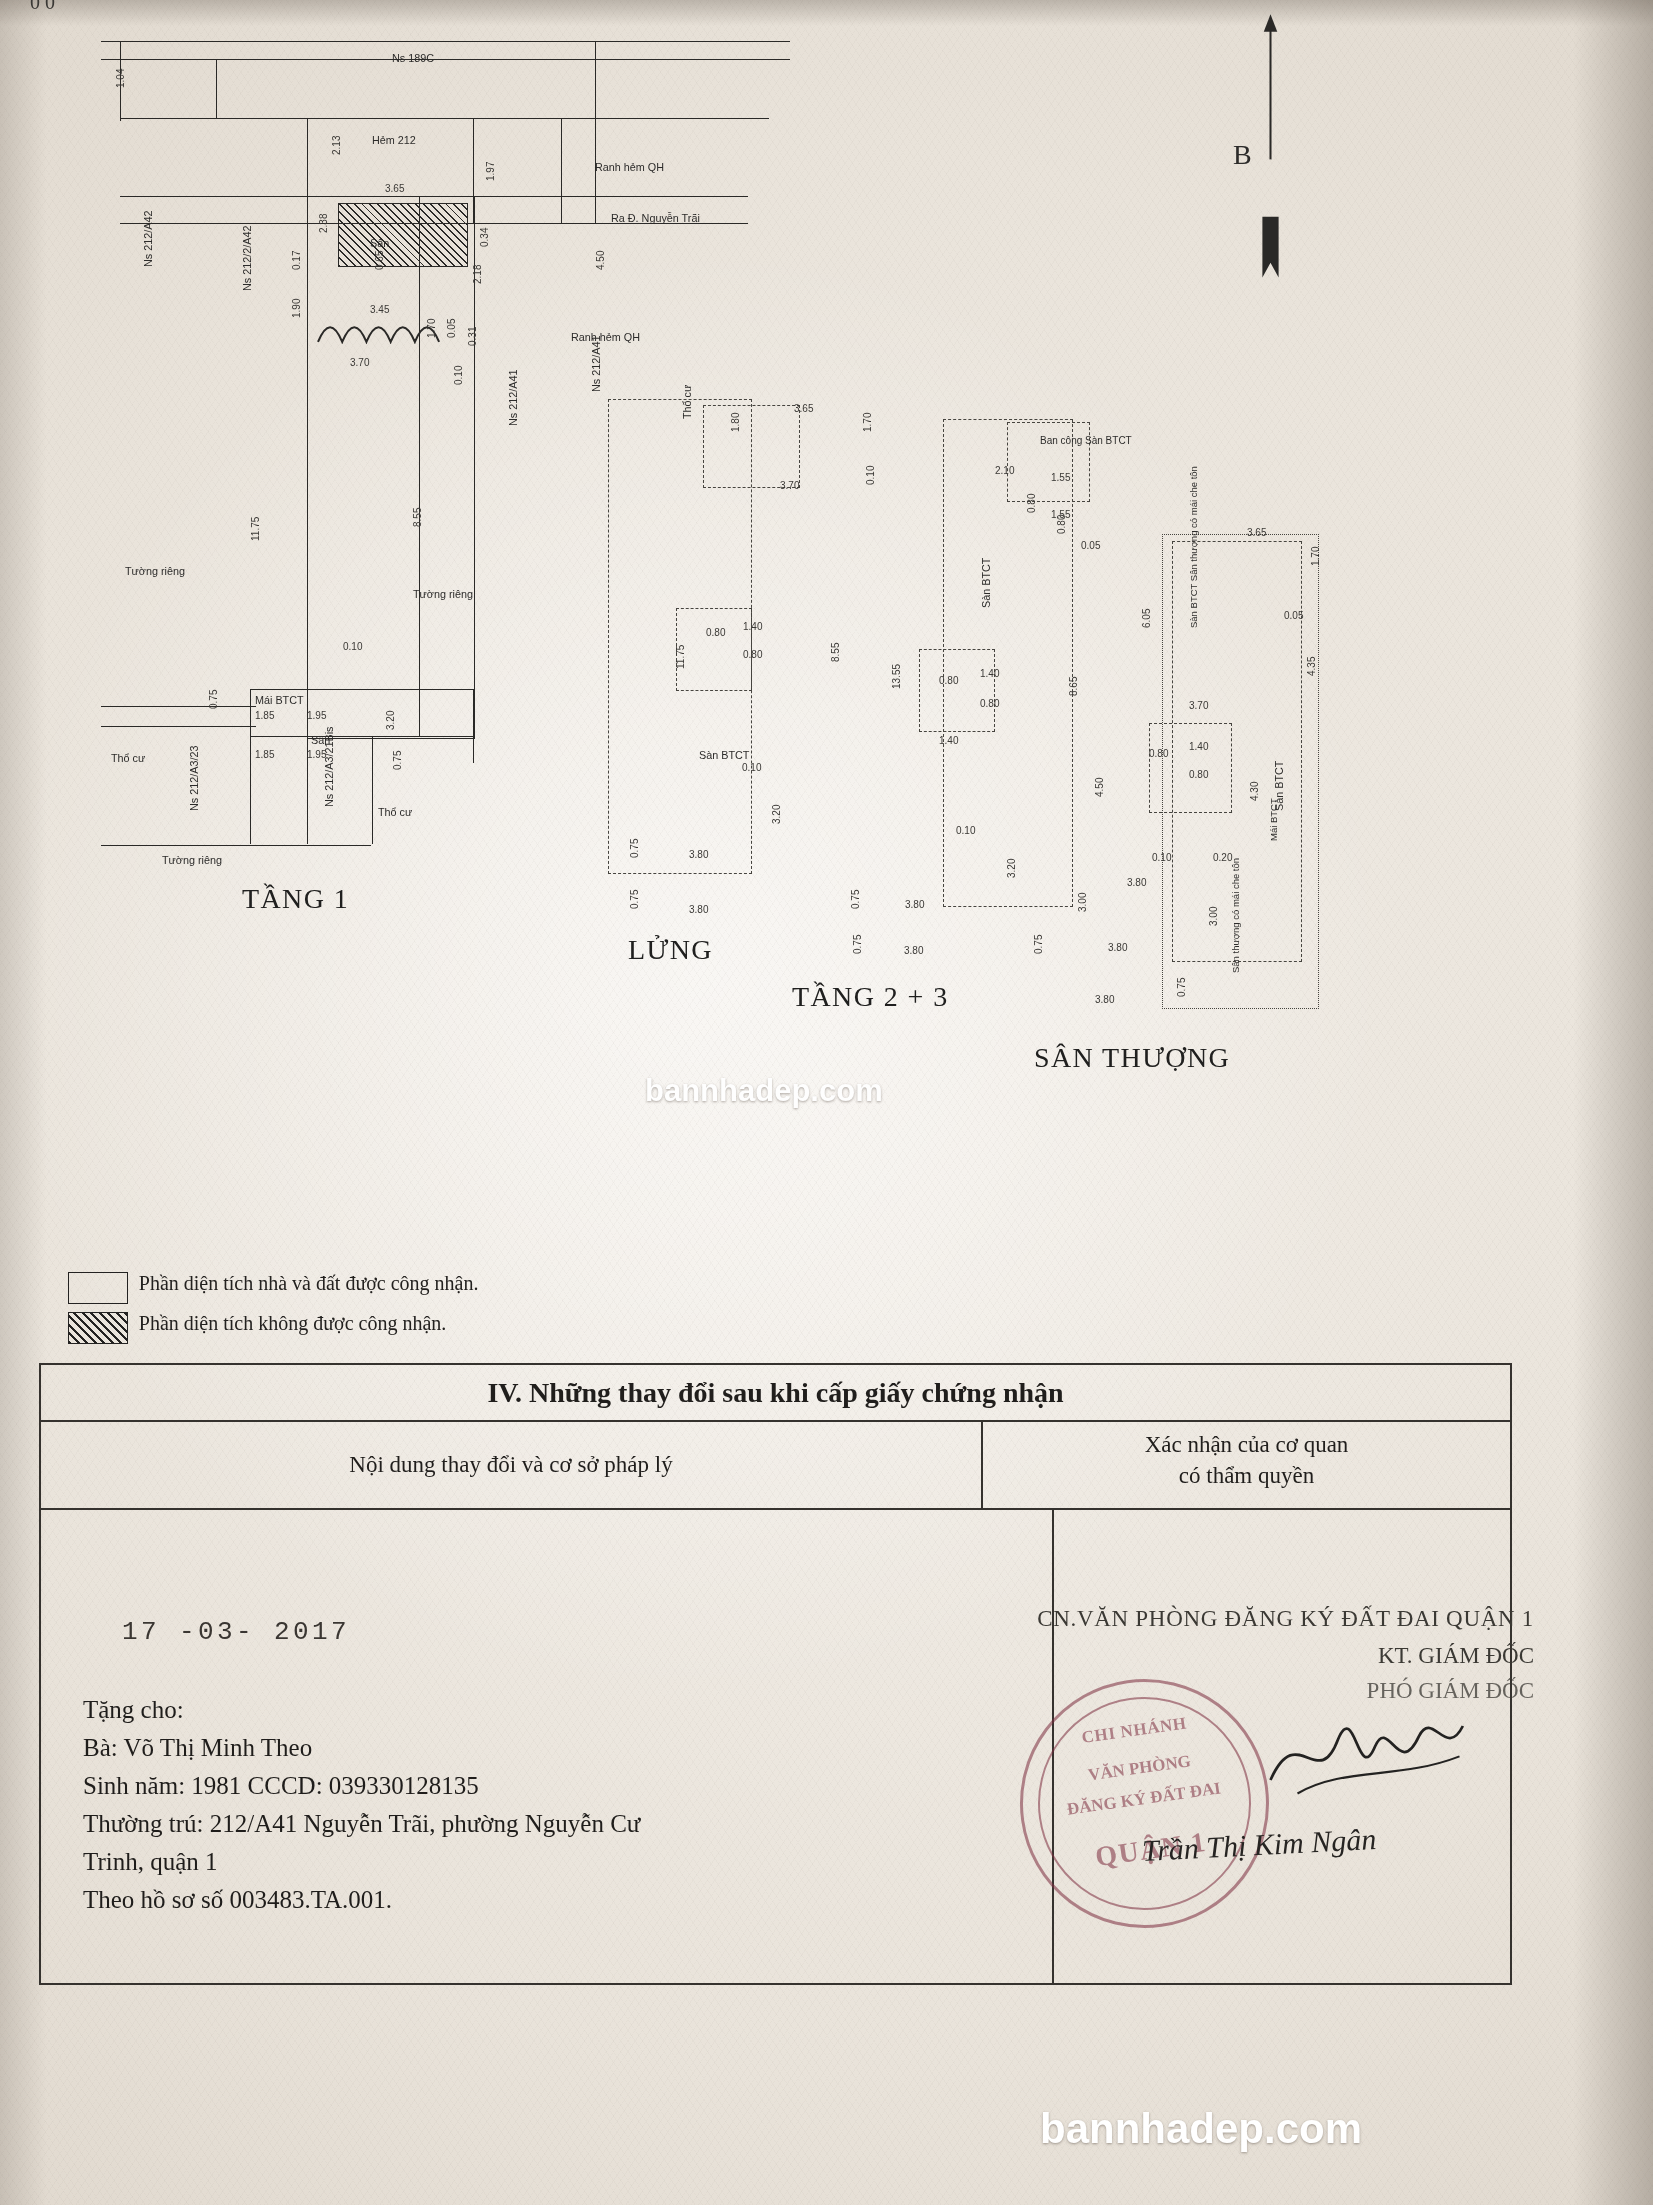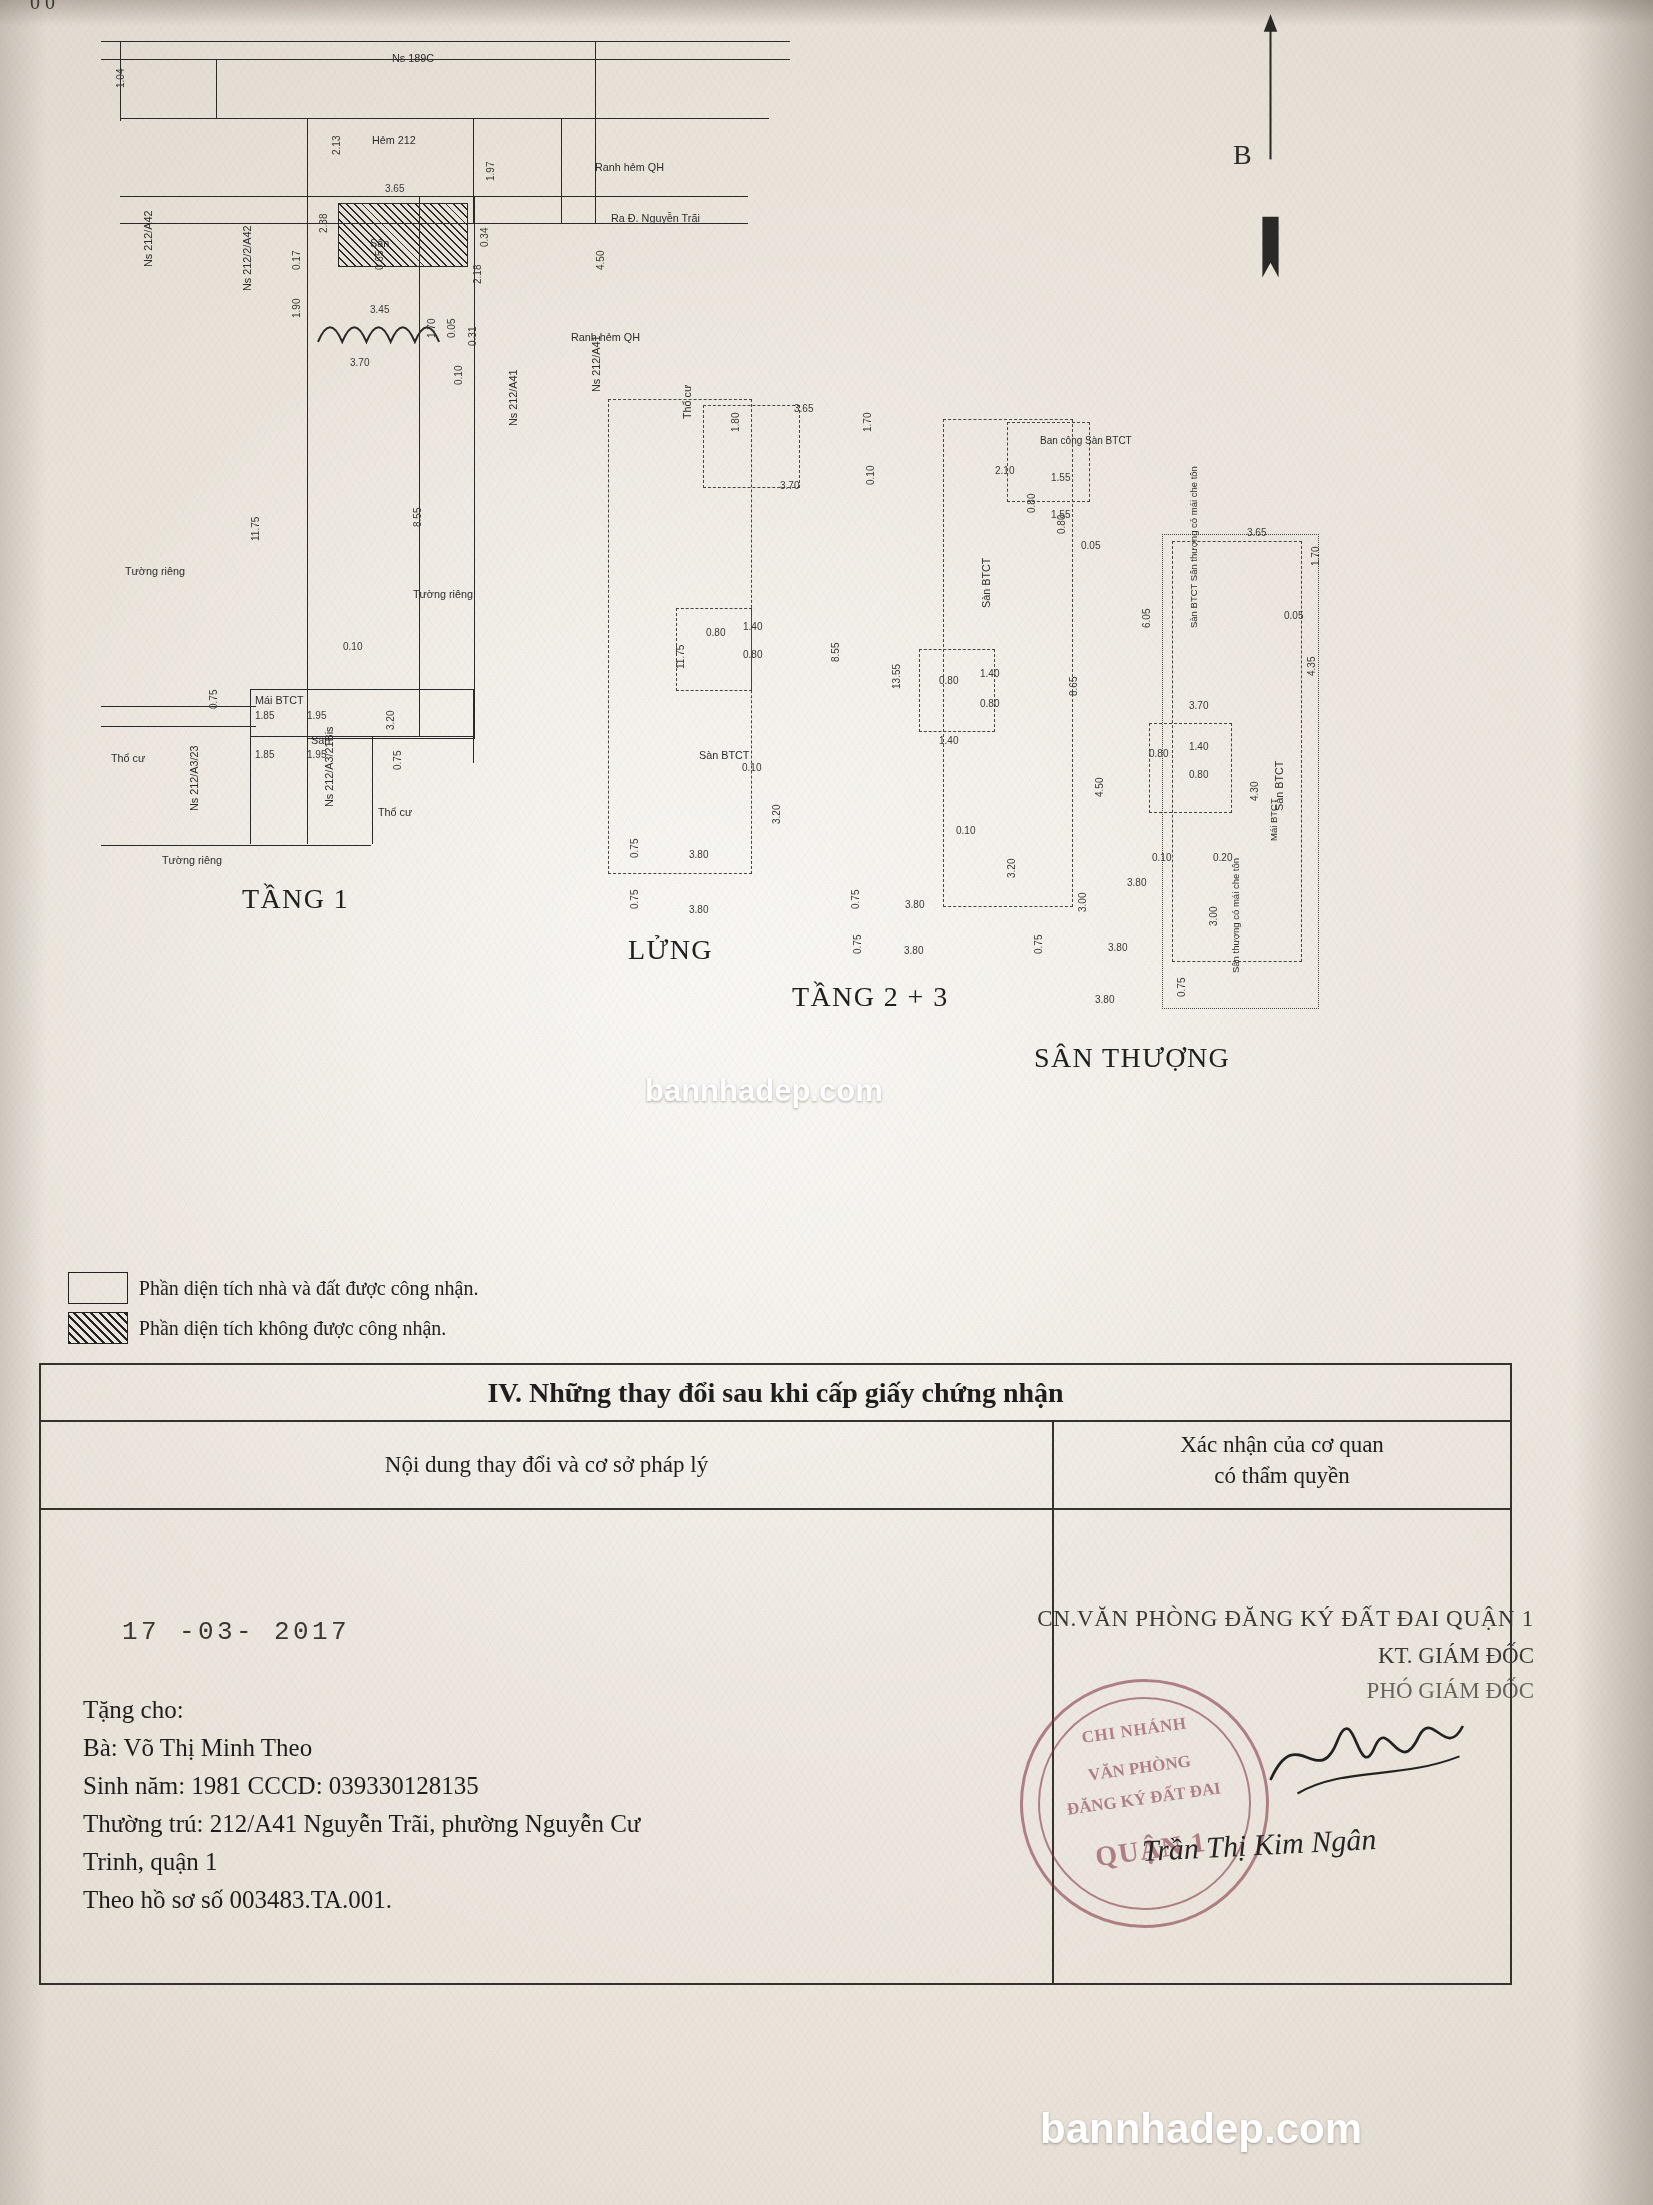--- a/index.html
+++ b/index.html
@@ -91,21 +91,21 @@
     position: absolute;
     background: repeating-linear-gradient(45deg, #2a2927 0 1.4px, rgba(0,0,0,0) 1.4px 5.4px);
     border: 1.4px solid #2a2927;
   }
 
   
   #north-arrow { position: absolute; }
 
   
   #legend { position: absolute; left: 68px; top: 1272px; }
-  .legend-row { display: flex; align-items: center; margin-bottom: 8px; }
+  .legend-row { display: flex; margin-bottom: 8px; }
   .legend-swatch {
     width: 58px; height: 30px; border: 1.4px solid #232221; background: transparent;
     margin-right: 10.8px;
   }
   .legend-swatch.hatched {
     background: repeating-linear-gradient(45deg, #232221 0 2px, rgba(0,0,0,0) 2px 6px);
   }
   .legend-text { font-family: "Liberation Serif", serif; font-size: 20px; color: #23211f; }
 
   
@@ -126,21 +126,21 @@
     text-align: center;
     font-family: "Liberation Serif", serif;
     font-weight: bold;
     font-size: 28px;
     color: #201e1c;
     padding: 12px 0 10.8px 0;
     border-bottom: 2px solid #35322e;
   }
   #tbl-head { border-bottom: 2px solid #35322e; }
   #tbl-head .cell-left {
-    width: 1013px;
+    width: 942px;
     display: flex; align-items: center; justify-content: center;
     border-right: 2px solid #35322e;
     font-family: "Liberation Serif", serif;
     font-size: 23px;
     color: #201e1c;
     min-height: 86px;
   }
   #tbl-head .cell-right {
     flex: 1;
     display: flex; align-items: flex-start; justify-content: center;

